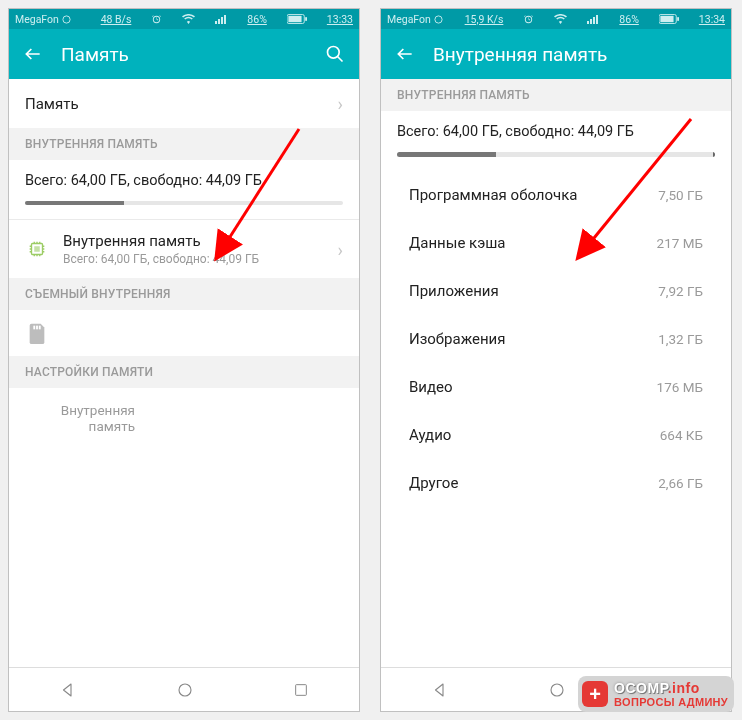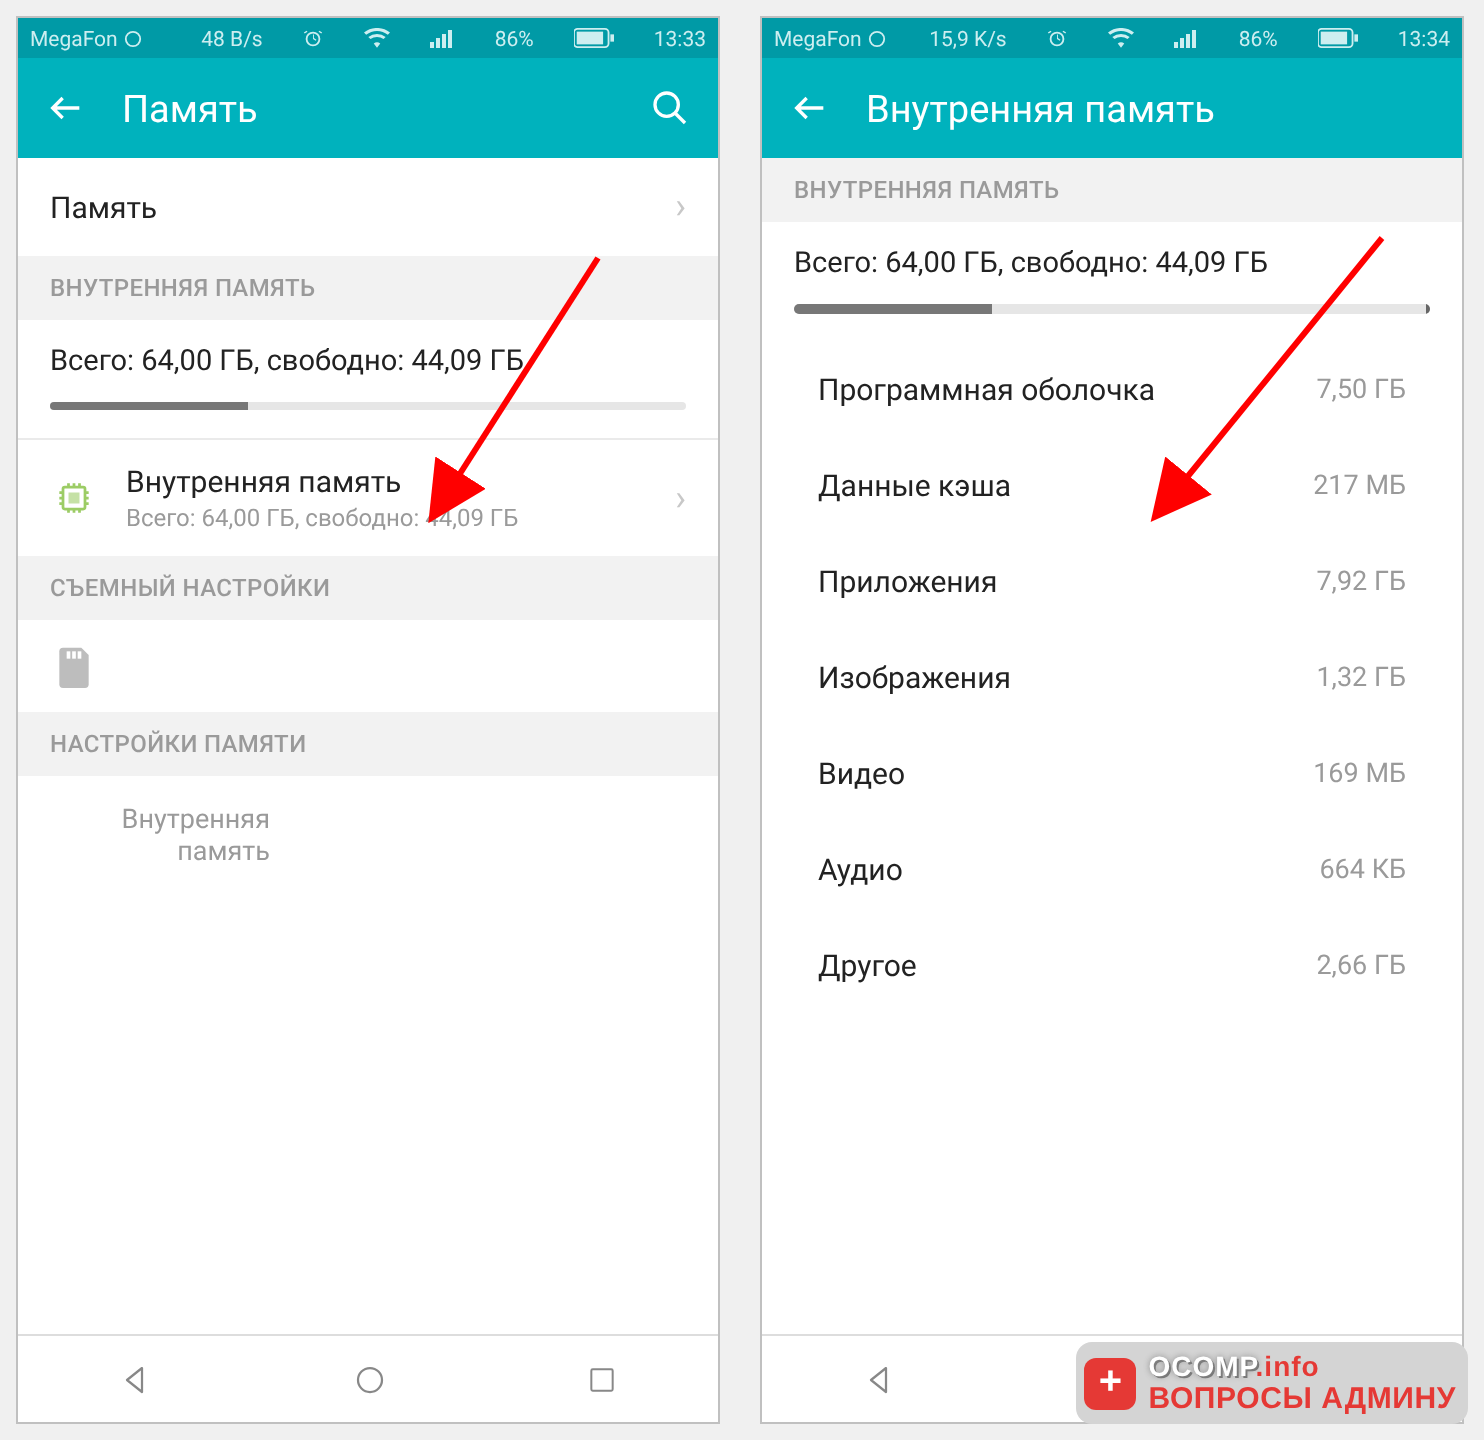--- a/index.html
+++ b/index.html
@@ -26,21 +26,21 @@
     height: 20px;
     background: #009aa6;
     color: #cdeef0;
     font-size: 10.5px;
     display: flex;
     align-items: center;
     padding: 0 6px;
     justify-content: space-between;
   }
   .statusbar .left { display:flex; align-items:center; gap:3px; }
-  .statusbar .right { display:flex; align-items:center; gap:20px; }
+  .statusbar .right { display:flex; align-items:center; gap:20px;text-decoration:underline; }
   .statusbar svg { display:block; }
   .appbar {
     height: 50px;
     background: #00b2bd;
     color: #fff;
     display:flex;
     align-items:center;
     padding: 0 14px;
     gap: 18px;
   }
@@ -145,21 +145,21 @@
     display:flex;
     align-items:center;
     gap:6px;
   }
   .watermark .plus {
     width:26px;height:26px;border-radius:6px;background:#e53935;color:#fff;
     display:flex;align-items:center;justify-content:center;font-size:20px;font-weight:700;
   }
   .watermark .txt1 { font-size:14px; font-weight:800; color:#fff; text-shadow:0 0 3px #888, 1px 1px 0 #777; letter-spacing:0.5px;}
   .watermark .txt1 .info { color:#e53935; text-shadow:none;}
-  .watermark .txt2 { font-size:15px; color:#e53935; font-weight:700; letter-spacing:0.3px; }
+  .watermark .txt2 { font-size:11px; color:#e53935; font-weight:700; letter-spacing:0.3px; }
 </style>
 </head>
 <body>
 
 <div class="phone">
   <div class="statusbar">
     <div class="left">
       <span>MegaFon</span>
       <svg width="9" height="9" viewBox="0 0 10 10">
           <circle cx="5" cy="5" r="4" fill="none" stroke="#cdeef0" stroke-width="1"></circle>
@@ -224,21 +224,21 @@
             <path d="M4 9h2M4 12h2M4 15h2M18 9h2M18 12h2M18 15h2M9 4v2M12 4v2M15 4v2M9 18v2M12 18v2M15 18v2"></path>
           </svg>
       </div>
       <div class="txt">
         <div class="lbl">Внутренняя память</div>
         <div class="sub">Всего: 64,00 ГБ, свободно: 44,09 ГБ</div>
       </div>
       <span class="chevron">›</span>
     </div>
 
-    <div class="section-header">СЪЕМНЫЙ НАСТРОЙКИ</div>
+    <div class="section-header">СЪЕМНЫЙ ВНУТРЕННЯЯ</div>
 
     <div class="list-item">
       <div class="icon-box">
         <svg width="20" height="22" viewBox="0 0 20 24" fill="#bdbdbd">
             <path d="M4 2h10l4 4v16a2 2 0 01-2 2H4a2 2 0 01-2-2V4a2 2 0 012-2z"></path>
             <rect x="6" y="4" width="2" height="4" fill="#fff"></rect>
             <rect x="9" y="4" width="2" height="4" fill="#fff"></rect>
             <rect x="12" y="4" width="2" height="4" fill="#fff"></rect>
           </svg>
       </div>
@@ -334,21 +334,21 @@
         <div class="detail-row">
           <span>Приложения</span>
           <span class="value-right">7,92 ГБ</span>
         </div>
         <div class="detail-row">
           <span>Изображения</span>
           <span class="value-right">1,32 ГБ</span>
         </div>
         <div class="detail-row">
           <span>Видео</span>
-          <span class="value-right">169 МБ</span>
+          <span class="value-right">176 МБ</span>
         </div>
         <div class="detail-row">
           <span>Аудио</span>
           <span class="value-right">664 КБ</span>
         </div>
         <div class="detail-row">
           <span>Другое</span>
           <span class="value-right">2,66 ГБ</span>
         </div>
       </div>

